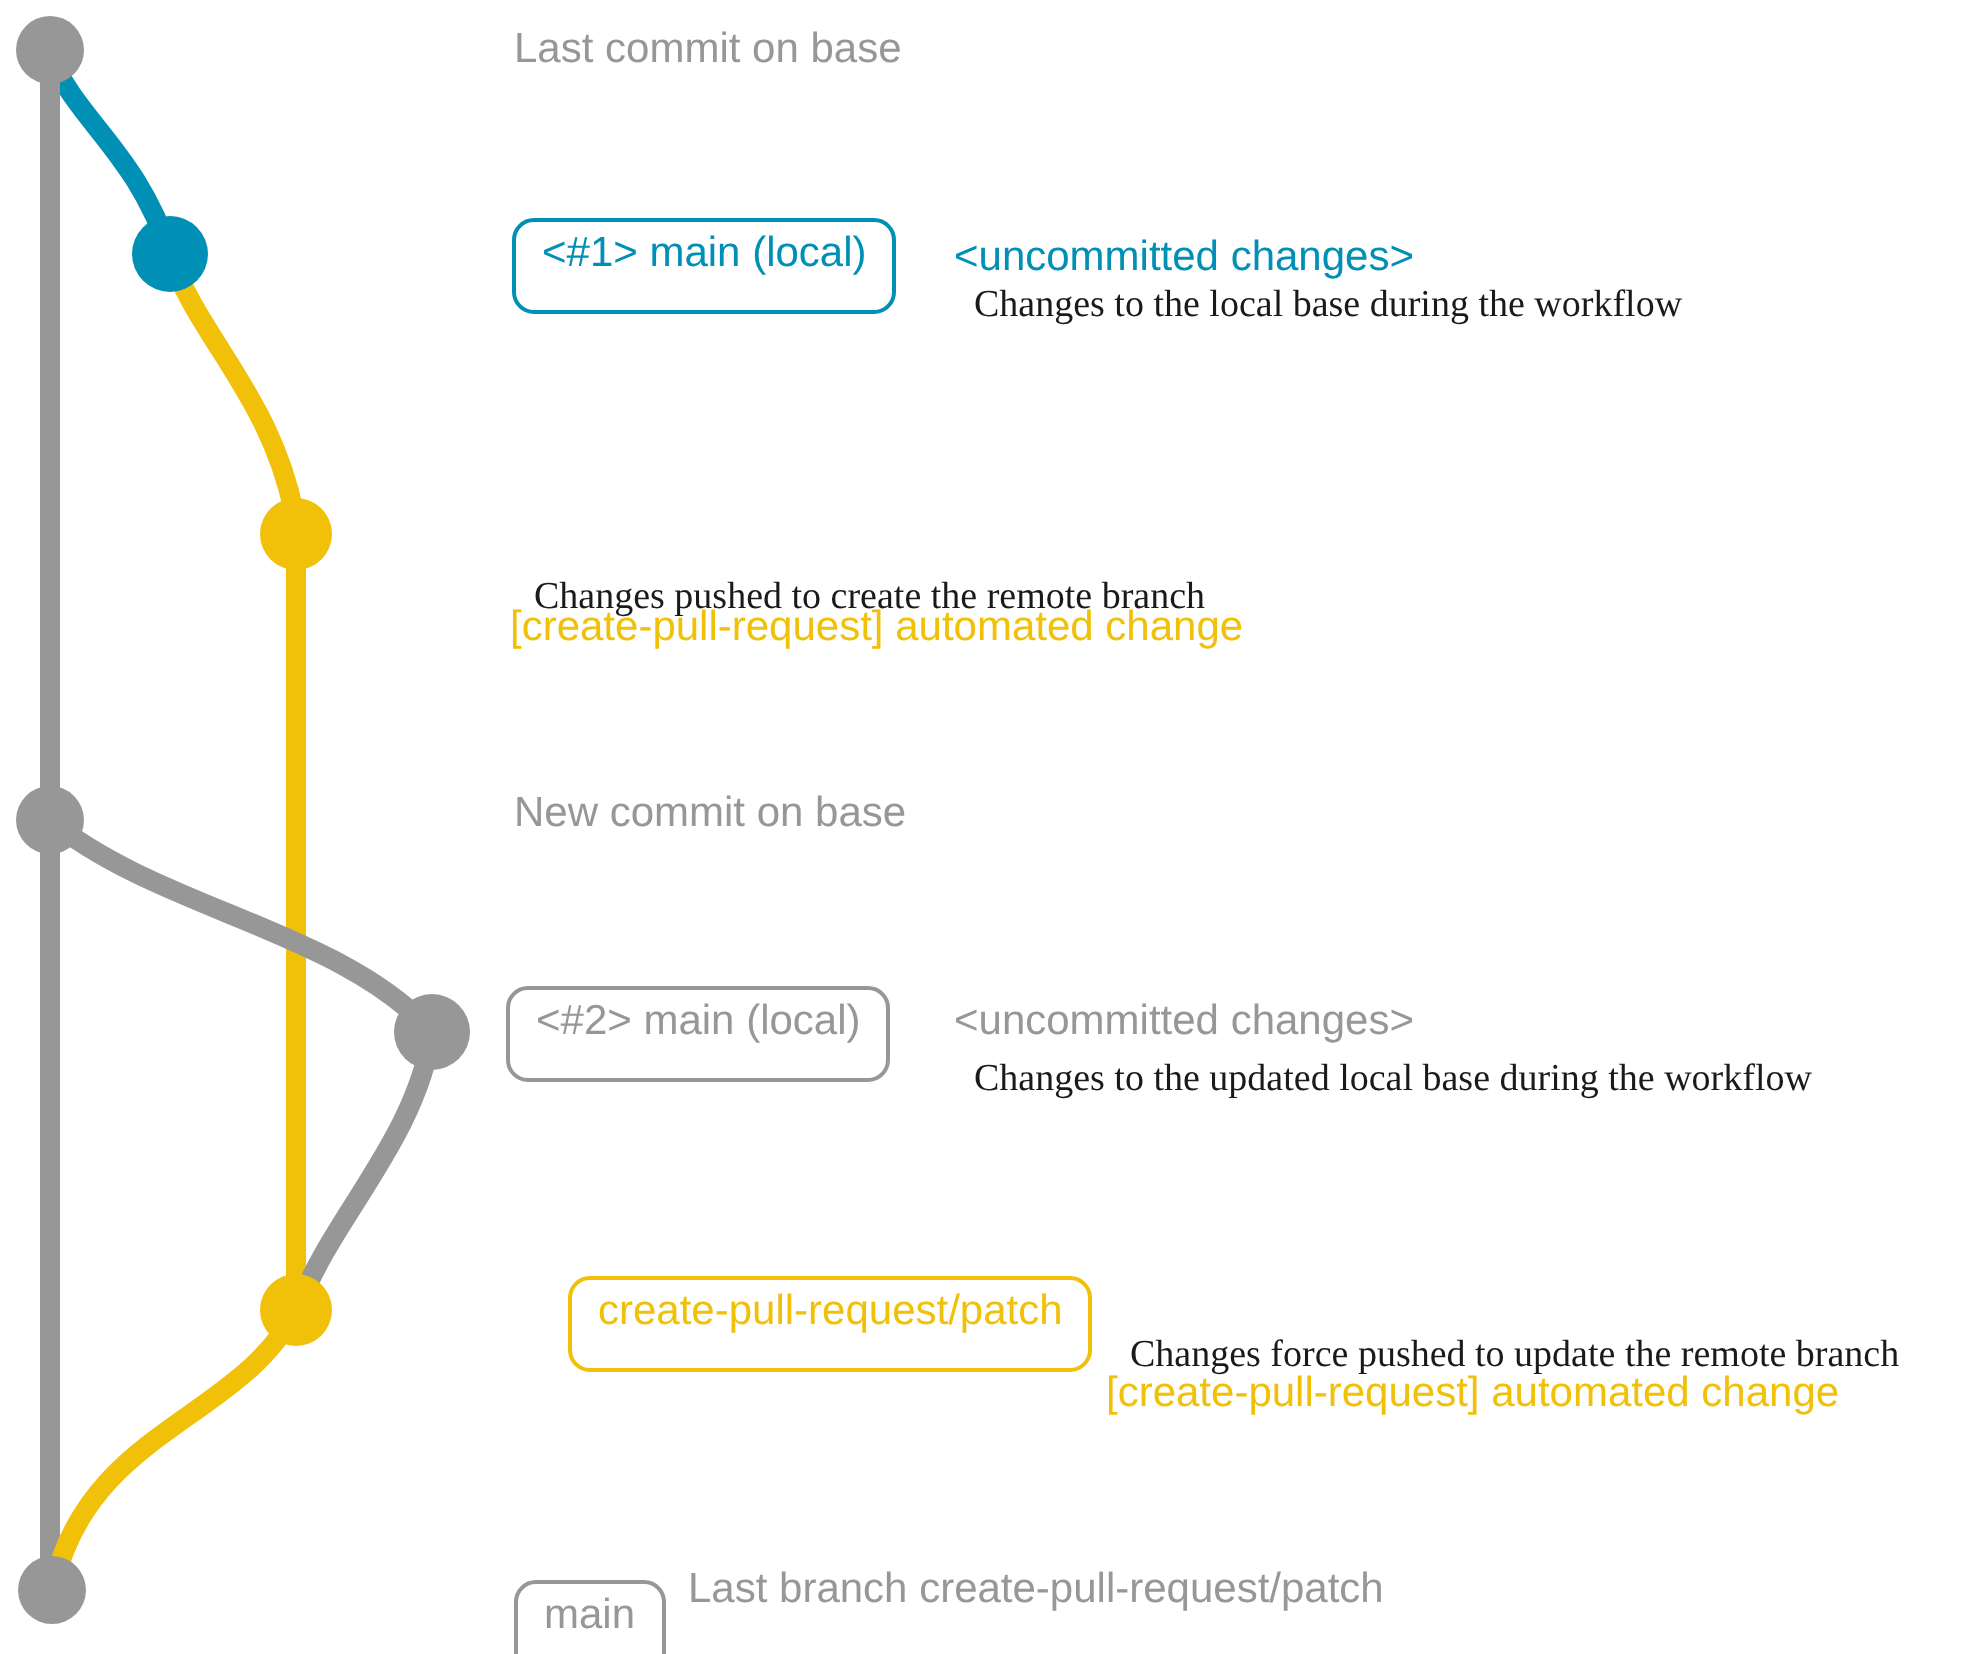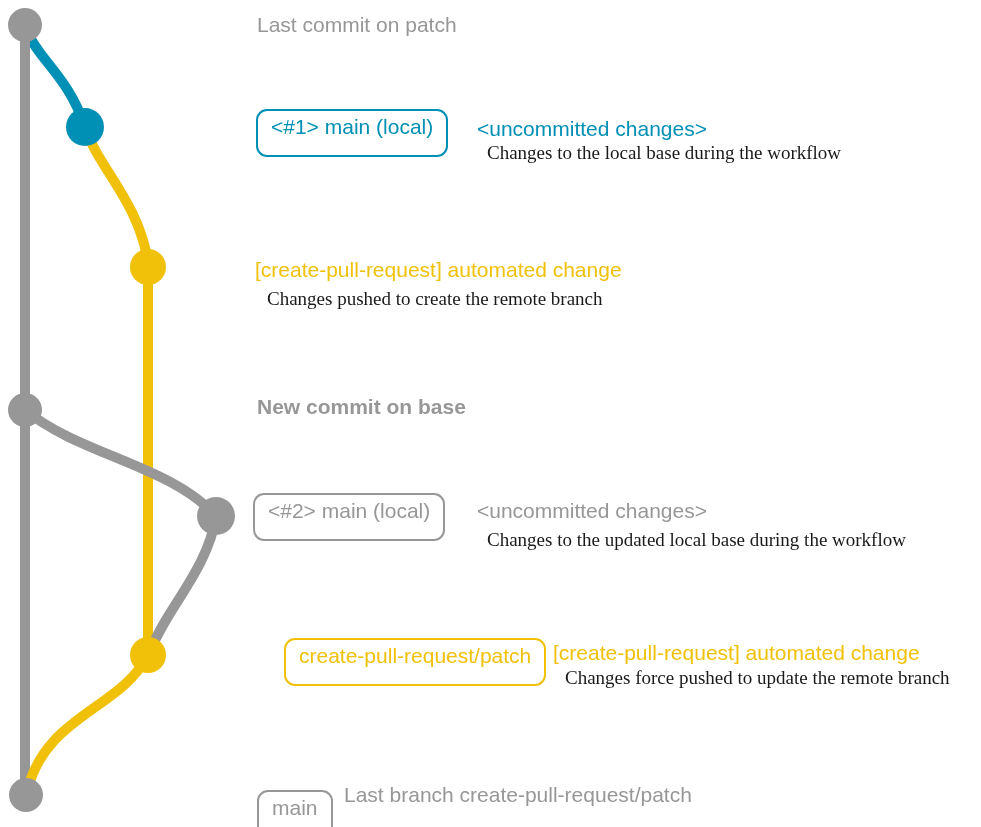--- a/index.html
+++ b/index.html
@@ -27,21 +27,21 @@
   .fill-yellow { fill: var(--c-branch); }
 
   .msg {
     position: absolute;
     font-size: 21px;
     line-height: 26px;
     white-space: nowrap;
   }
   .msg.gray   { color: var(--c-base); }
   .msg.blue   { color: var(--c-local); }
-  .msg.yellow { color: var(--c-branch); }
+  .msg.yellow { color: var(--c-branch); margin-top: 44px; }
 
   .tag {
     position: absolute;
     display: inline-block;
     font-size: 21px;
     line-height: 24px;
     padding: 4px 13px 16px;
     border: 2px solid currentColor;
     border-radius: 11px;
     background: #ffffff;
@@ -75,30 +75,30 @@
 
     <circle class="fill-gray" cx="25" cy="25" r="17"></circle>
     <circle class="fill-blue" cx="85" cy="127" r="19"></circle>
     <circle class="fill-yellow" cx="148" cy="267" r="18"></circle>
     <circle class="fill-gray" cx="25" cy="410" r="17"></circle>
     <circle class="fill-gray" cx="216" cy="516" r="19"></circle>
     <circle class="fill-yellow" cx="148" cy="655" r="18"></circle>
     <circle class="fill-gray" cx="26" cy="795" r="17"></circle>
   </svg>
 
-  <div class="msg gray" style="left:257px; top:12px;">Last commit on patch</div>
+  <div class="msg gray" style="left:257px; top:12px;">Last commit on base</div>
 
   <div class="tag blue" style="left:256px; top:109px;">&lt;#1&gt; main (local)</div>
   <div class="msg blue" style="left:477px; top:116px;">&lt;uncommitted changes&gt;</div>
   <div class="note" style="left:487px; top:141px;">Changes to the local base during the workflow</div>
 
   <div class="msg yellow" style="left:255px; top:257px;">[create-pull-request] automated change</div>
   <div class="note" style="left:267px; top:287px;">Changes pushed to create the remote branch</div>
 
-  <div class="msg gray" style="left:257px; top:394px;font-weight:bold;">New commit on base</div>
+  <div class="msg gray" style="left:257px; top:394px;">New commit on base</div>
 
   <div class="tag gray" style="left:253px; top:493px;">&lt;#2&gt; main (local)</div>
   <div class="msg gray" style="left:477px; top:498px;">&lt;uncommitted changes&gt;</div>
   <div class="note" style="left:487px; top:528px;">Changes to the updated local base during the workflow</div>
 
   <div class="tag yellow" style="left:256px; top:638px;">create-pull-request/patch</div>
   <div class="msg yellow" style="left:553px; top:640px;">[create-pull-request] automated change</div>
   <div class="note" style="left:565px; top:666px;">Changes force pushed to update the remote branch</div>
 
   <div class="tag gray" style="left:257px; top:776px;margin-top:14px;">main</div>

